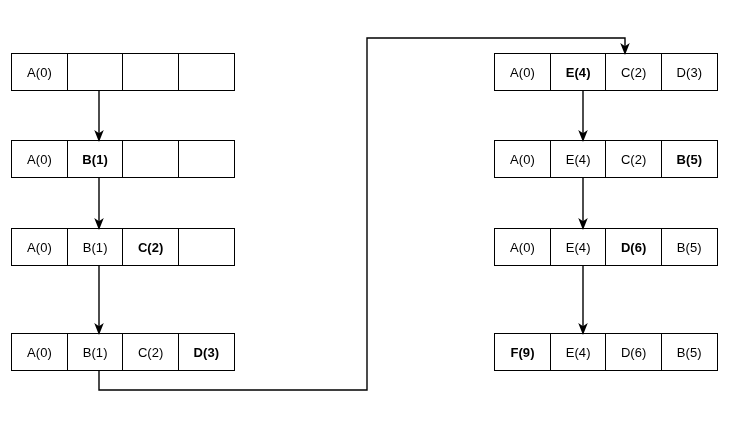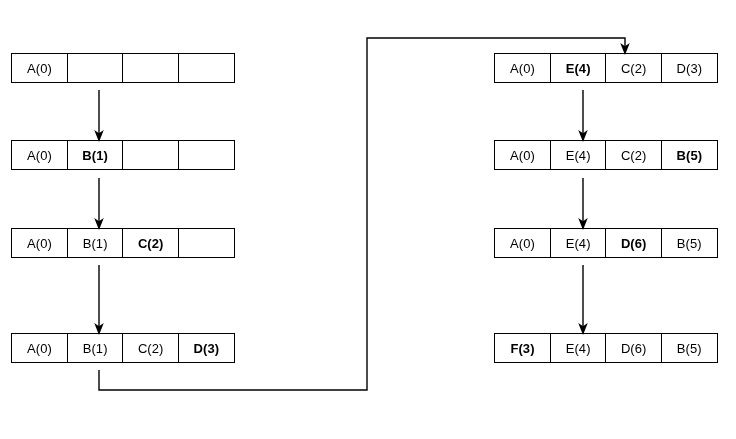--- a/index.html
+++ b/index.html
@@ -19,21 +19,21 @@
     height: 439px;
   }
   .array-row {
     position: absolute;
     display: flex;
     height: 38px;
     box-sizing: border-box;
   }
   .cell {
     width: 57px;
-    height: 30px;
+    height: 38px;
     box-sizing: border-box;
     border: 1.4px solid #000000;
     margin-left: -1.4px;
     display: flex;
     align-items: center;
     justify-content: center;
     font-size: 13px;
     color: #000000;
     background: #ffffff;
     letter-spacing: 0.1px;
@@ -104,21 +104,21 @@
   </div>
 
   <div class="array-row" style="left:494px; top:228px;">
     <div class="cell">A(0)</div>
     <div class="cell">E(4)</div>
     <div class="cell bold">D(6)</div>
     <div class="cell">B(5)</div>
   </div>
 
   <div class="array-row" style="left:494px; top:333px;">
-    <div class="cell bold">F(3)</div>
+    <div class="cell bold">F(9)</div>
     <div class="cell">E(4)</div>
     <div class="cell">D(6)</div>
     <div class="cell">B(5)</div>
   </div>
 
   <svg class="edges" viewBox="0 0 736 439">
     <defs>
       <marker id="arrowhead" markerWidth="9" markerHeight="9" refX="4.2" refY="4" orient="auto" markerUnits="strokeWidth">
         <path d="M 0 0.6 L 8.4 4 L 0 7.4 L 2.3 4 Z" fill="#000000"></path>
       </marker>

